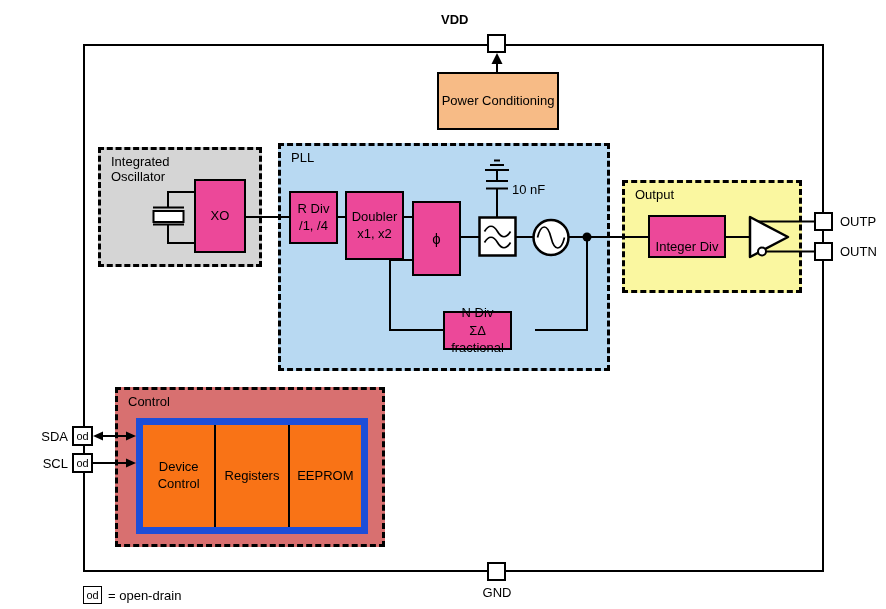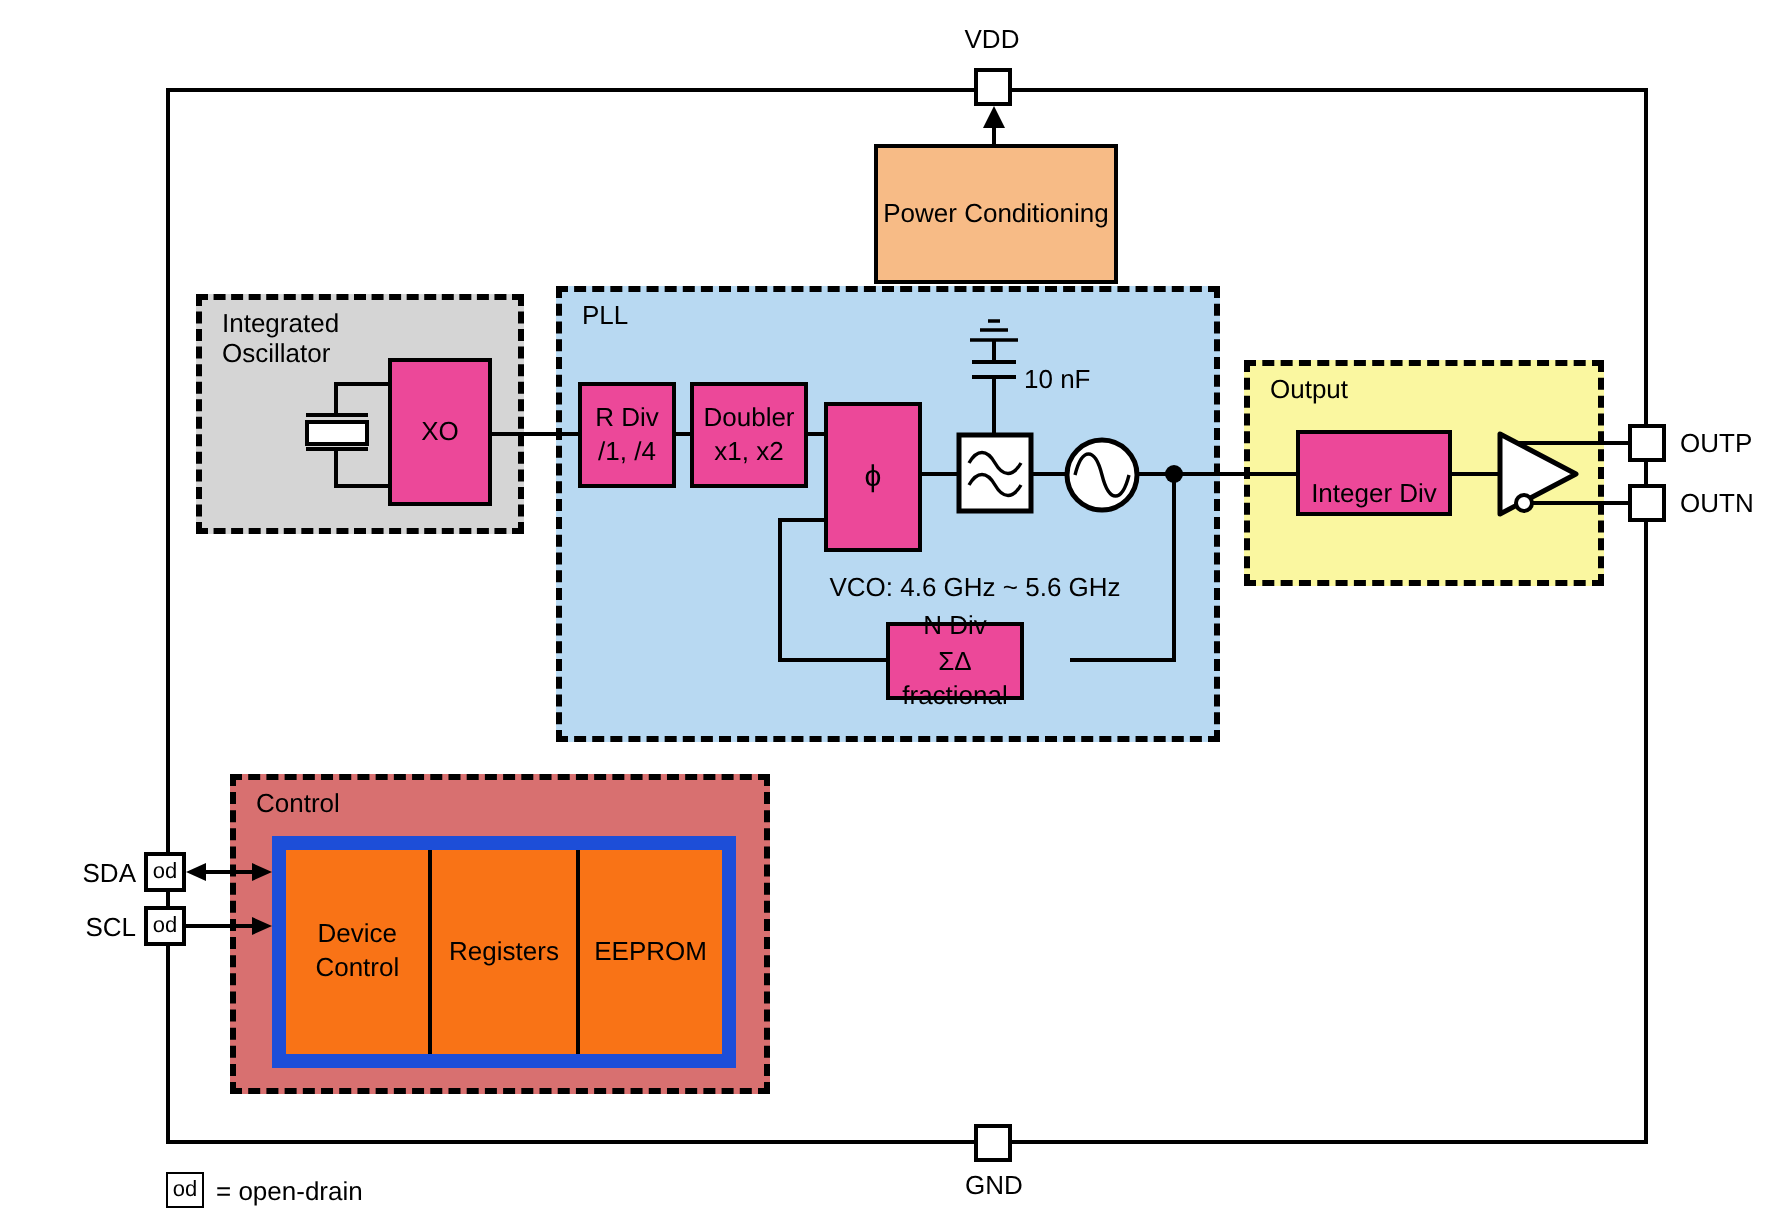--- a/index.html
+++ b/index.html
@@ -19,44 +19,44 @@
   .r-out  { left:622px; top:180px; width:180px; height:113px; background:var(--yellow,#FAF7A0); }
   .r-ctl  { left:115px; top:387px; width:270px; height:160px; background:var(--red,#D87070); }
 
   svg.layer { position:absolute; left:0; top:0; z-index:2; pointer-events:none; }
 
   .block {
     background:#ec4899; border:2px solid #000; z-index:3;
     display:flex; flex-direction:column; align-items:center; justify-content:center;
     text-align:center; line-height:1.3;
   }
-  .b-power   { left:437px; top:72px;  width:122px; height:70px; background:var(--orange,#F7BB86); border-width:2.5px; }
+  .b-power   { left:437px; top:72px;  width:122px; height:58px; background:var(--orange,#F7BB86); border-width:2.5px; }
   .b-xo      { left:194px; top:179px; width:52px;  height:74px; }
   .b-rdiv    { left:289px; top:191px; width:49px;  height:53px; }
-  .b-doubler { left:345px; top:191px; width:59px;  height:53px; }
+  .b-doubler { left:345px; top:191px; width:59px;  height:69px; }
   .b-phase   { left:412px; top:201px; width:49px;  height:75px; font-size:15px; }
   .b-ndiv    { left:443px; top:311px; width:69px;  height:39px; line-height:1.35; }
   .b-intdiv  { left:648px; top:215px; width:78px;  height:43px;justify-content:flex-end; }
 
   .ctl-boxes { left:136px; top:418px; width:232px; height:116px; border:7px solid #1d4ed8; display:flex; z-index:3; background:#f97316; }
   .ctl-cell  { flex:1; display:flex; align-items:center; justify-content:center; text-align:center; padding:0 6px; line-height:1.3; }
   .ctl-cell + .ctl-cell { border-left:2px solid #000; }
 
   .pin { width:19px; height:19px; background:#fff; border:2px solid #000; z-index:4; }
   .p-vdd  { left:487px; top:34px; }
   .p-gnd  { left:487px; top:562px; }
   .p-outp { left:814px; top:212px; }
   .p-outn { left:814px; top:242px; }
   .odpin  { width:21px; height:20px; background:#fff; border:2px solid #000; z-index:4;
             display:flex; align-items:center; justify-content:center; font-size:11px; line-height:1; }
   .p-sda  { left:72px; top:426px; }
   .p-scl  { left:72px; top:453px; }
 
   .plabel { z-index:4; line-height:15px; }
-  .l-vdd  { left:466px; top:12px;  width:60px; text-align:center; }
+  .l-vdd  { left:441px; top:12px;  width:60px; text-align:left;font-weight:bold; }
   .l-gnd  { left:467px; top:585px; width:60px; text-align:center; }
   .l-outp { left:840px; top:214px; }
   .l-outn { left:840px; top:244px; }
   .l-sda  { left:28px;  top:429px; width:40px; text-align:right; }
   .l-scl  { left:28px;  top:456px; width:40px; text-align:right; }
 
   .ann { z-index:3; line-height:15px; }
   .a-cap { left:512px; top:182px; }
   .a-vco { left:405px; top:286px; width:165px; text-align:center; }
 
@@ -186,18 +186,17 @@
   <div class="abs odpin p-scl">od</div>
 
   <div class="abs plabel l-vdd">VDD</div>
   <div class="abs plabel l-gnd">GND</div>
   <div class="abs plabel l-outp">OUTP</div>
   <div class="abs plabel l-outn">OUTN</div>
   <div class="abs plabel l-sda">SDA</div>
   <div class="abs plabel l-scl">SCL</div>
 
   <div class="abs ann a-cap">10 nF</div>
-  <div class="abs ann a-vco">VCO: 4.6 GHz ~ 5.6 GHz</div>
 
   <div class="abs legend-od">od</div>
   <div class="abs legend-txt">= open-drain</div>
 
 </div>
 
 </body></html>

